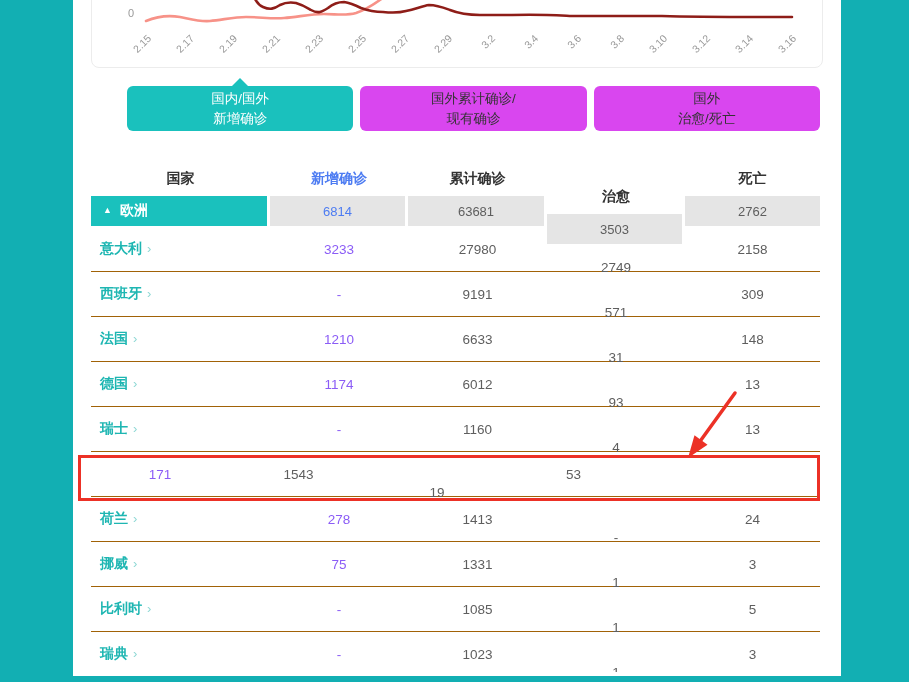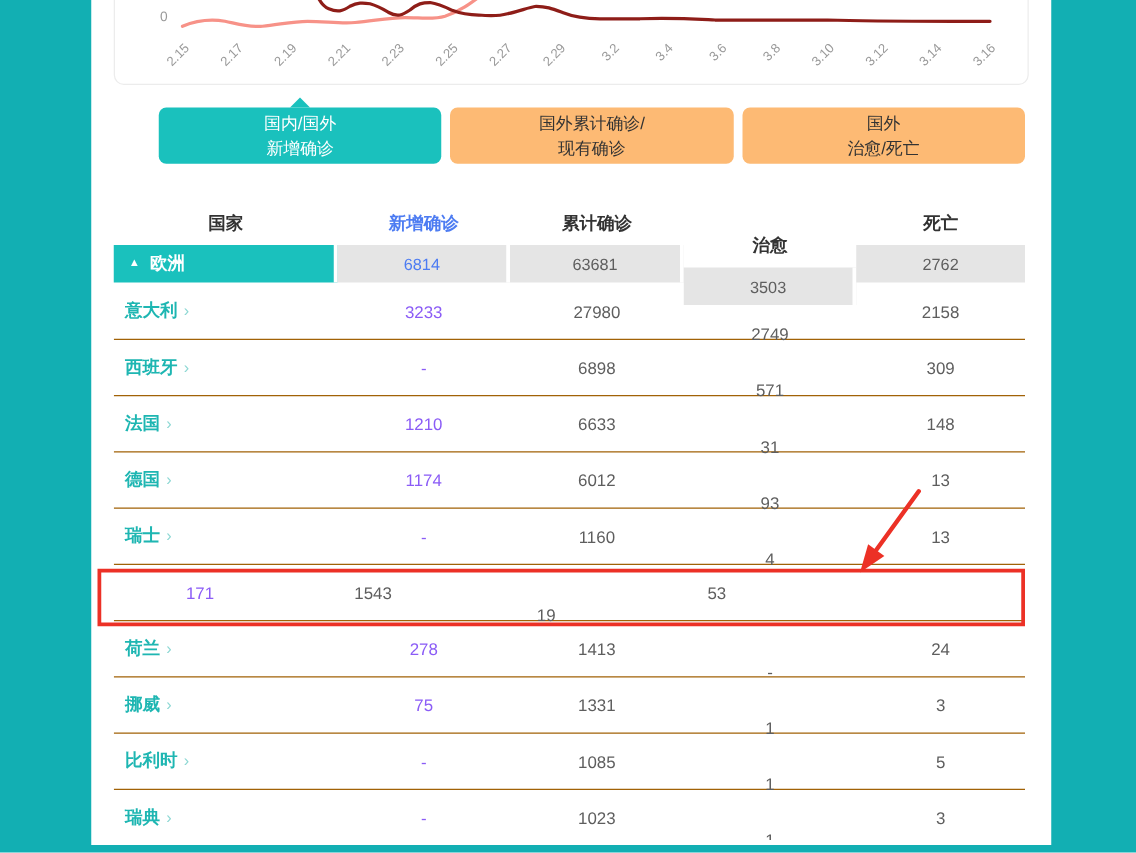--- a/index.html
+++ b/index.html
@@ -10,21 +10,21 @@
 
   
   .chart-card { position:absolute; left:18px; top:-58px; width:732px; height:126px;
                 background:#fff; border:1px solid #ececec; border-radius:8px; }
   .chart-card svg { position:absolute; left:0; top:0; }
   .tick-label { fill:#999; font-size:10.5px; }
   .zero-label { fill:#999; font-size:11px; }
 
   
   .tabs { position:absolute; left:18px; top:86px; width:729px; display:flex; gap:7px;padding-left:36px; }
-  .tab { flex:1 1 0; height:45px; border-radius:6px; background:#fdba74; color:#333;
+  .tab { flex:1 1 0; height:45px; border-radius:6px; background:#d946ef; color:#333;
          font-size:13.5px; line-height:1.45; text-align:center; display:flex; flex-direction:column;
          justify-content:center; cursor:pointer; position:relative; }
   .tab.active { background:#1ac1bd; color:#fff; }
   .tab.active .notch { position:absolute; top:-8px; left:50%; margin-left:-8px; width:0; height:0;
          border-left:8px solid transparent; border-right:8px solid transparent;
          border-bottom:8px solid #1ac1bd; }
 
   
   .table { position:absolute; left:18px; top:165px; width:729px; }
   .trow { display:flex; align-items:center; }
@@ -125,21 +125,21 @@
       <div class="trow country-row">
         <div class="c1 cname"><span>意大利</span><span class="chev">›</span></div>
         <div class="c2 center val-new">3233</div>
         <div class="c3 center">27980</div>
         <div class="c4 center">2749</div>
         <div class="c5 center">2158</div>
       </div>
       <div class="trow country-row">
         <div class="c1 cname"><span>西班牙</span><span class="chev">›</span></div>
         <div class="c2 center val-new">-</div>
-        <div class="c3 center">6898</div>
+        <div class="c3 center">9191</div>
         <div class="c4 center">571</div>
         <div class="c5 center">309</div>
       </div>
       <div class="trow country-row">
         <div class="c1 cname"><span>法国</span><span class="chev">›</span></div>
         <div class="c2 center val-new">1210</div>
         <div class="c3 center">6633</div>
         <div class="c4 center">31</div>
         <div class="c5 center">148</div>
       </div>

